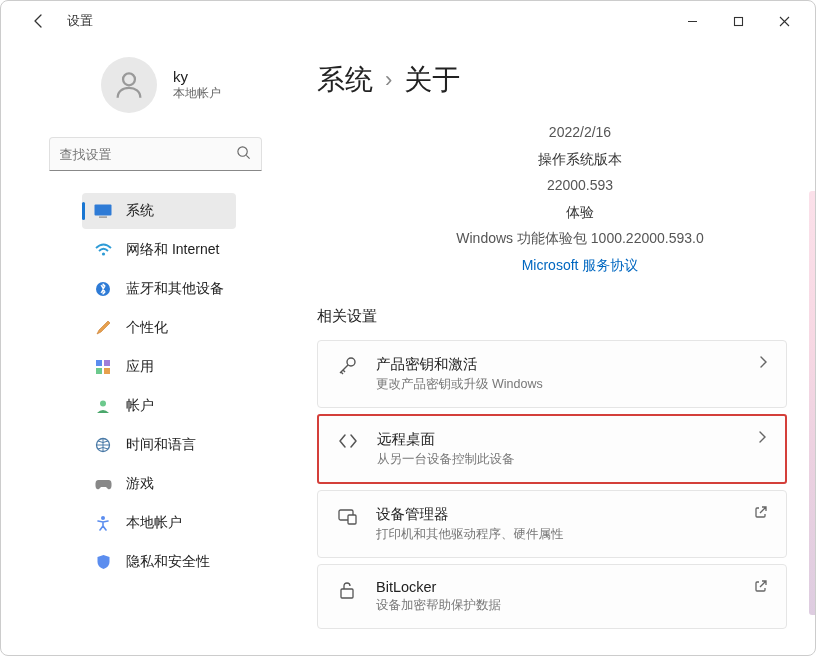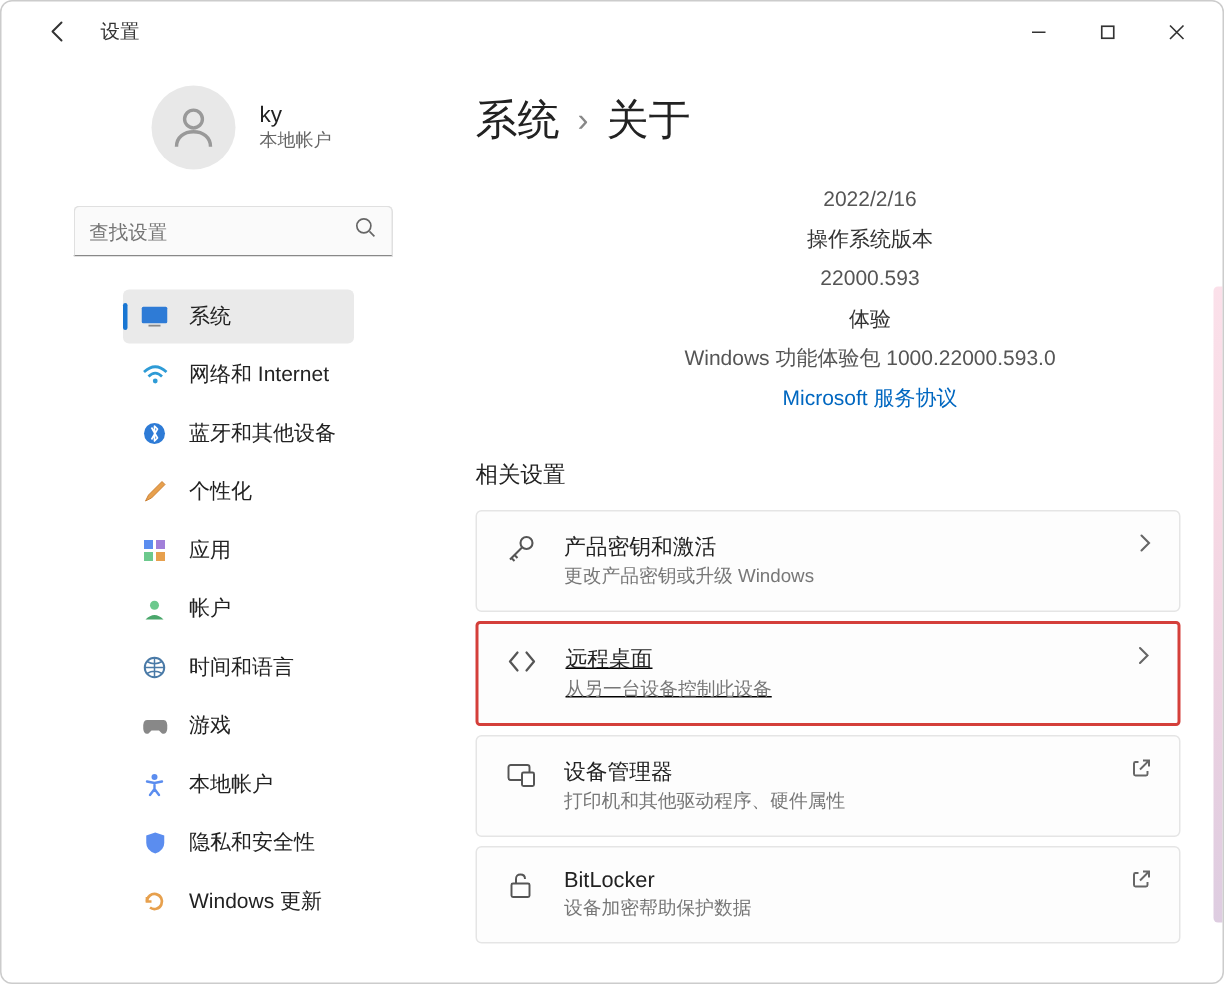--- a/index.html
+++ b/index.html
@@ -191,21 +191,20 @@
       padding: 14px 18px;
       display: flex;
       align-items: flex-start;
       gap: 18px;
       margin-bottom: 6px;
       cursor: pointer;
     }
     .card.highlight {
       border: 2.5px solid #d43f3a;
       border-radius: 3px;
-      text-decoration: underline;
     }
     .card-icon {
       width: 22px;
       height: 22px;
       display: flex;
       align-items: center;
       justify-content: center;
       color: #444;
       flex-shrink: 0;
     }
@@ -372,29 +371,20 @@
         <span>本地帐户</span>
       </div>
       <div class="nav-item">
         <span class="nav-icon">
           <svg width="15" height="16" viewBox="0 0 15 16">
               <path d="M7.5 1 L13.5 3 V8 Q13.5 13 7.5 15 Q1.5 13 1.5 8 V3 Z" fill="#5b8def"></path>
             </svg>
         </span>
         <span>隐私和安全性</span>
       </div>
-      <div class="nav-item">
-        <span class="nav-icon">
-          <svg width="16" height="16" viewBox="0 0 16 16">
-              <path d="M3 8 A5 5 0 1 1 5 12" stroke="#e7a04d" stroke-width="1.8" fill="none"></path>
-              <path d="M3 5 V8 H6" stroke="#e7a04d" stroke-width="1.8" fill="none"></path>
-            </svg>
-        </span>
-        <span>Windows 更新</span>
-      </div>
     </div>
   </div>
 
   <div class="content">
     <div class="breadcrumb">
       <span>系统</span>
       <span class="sep">›</span>
       <span>关于</span>
     </div>
 

